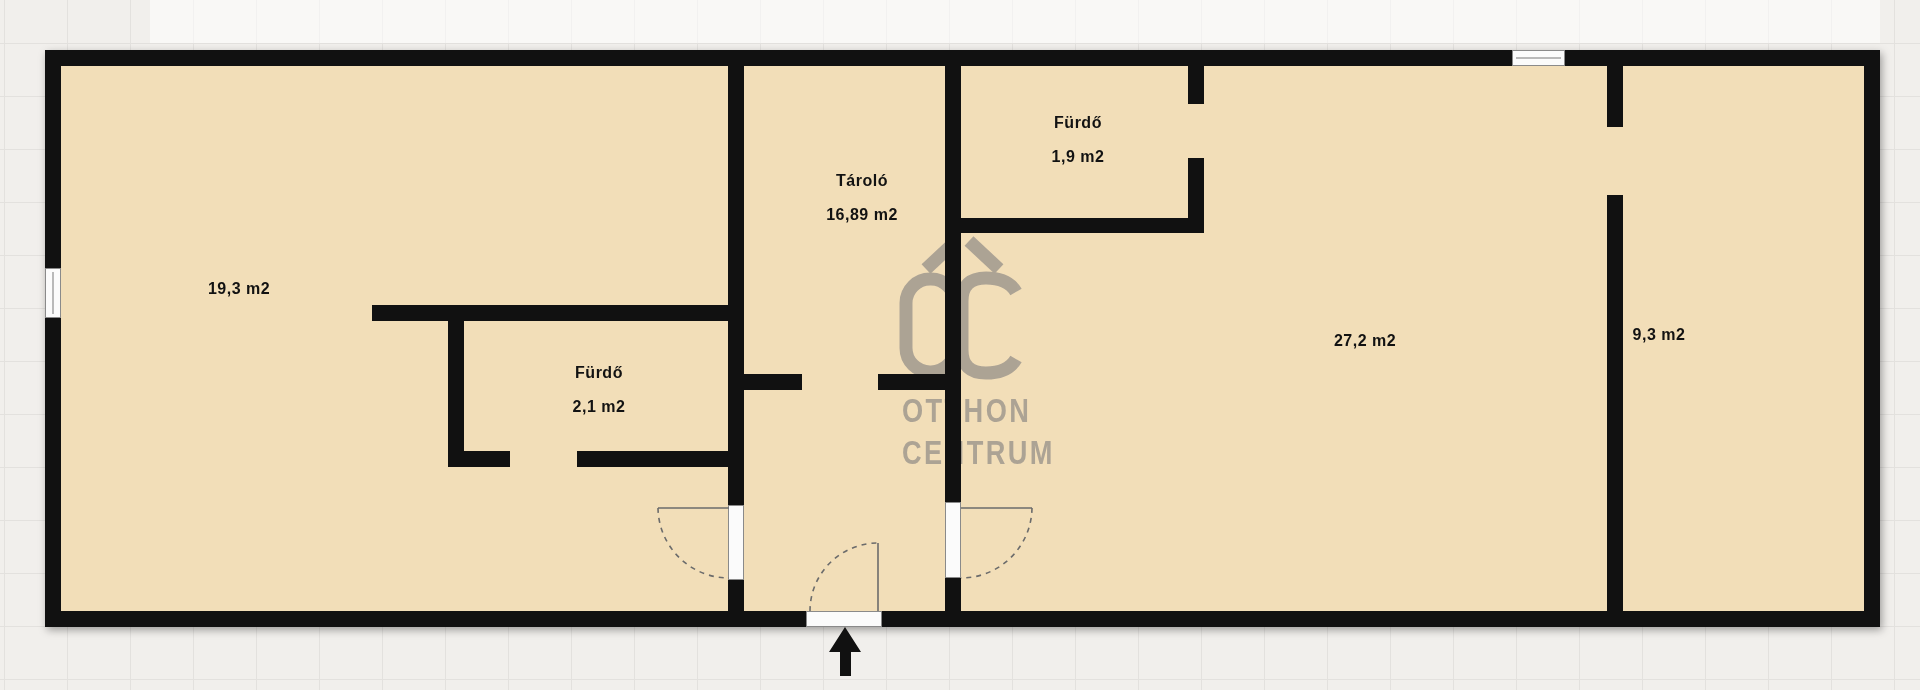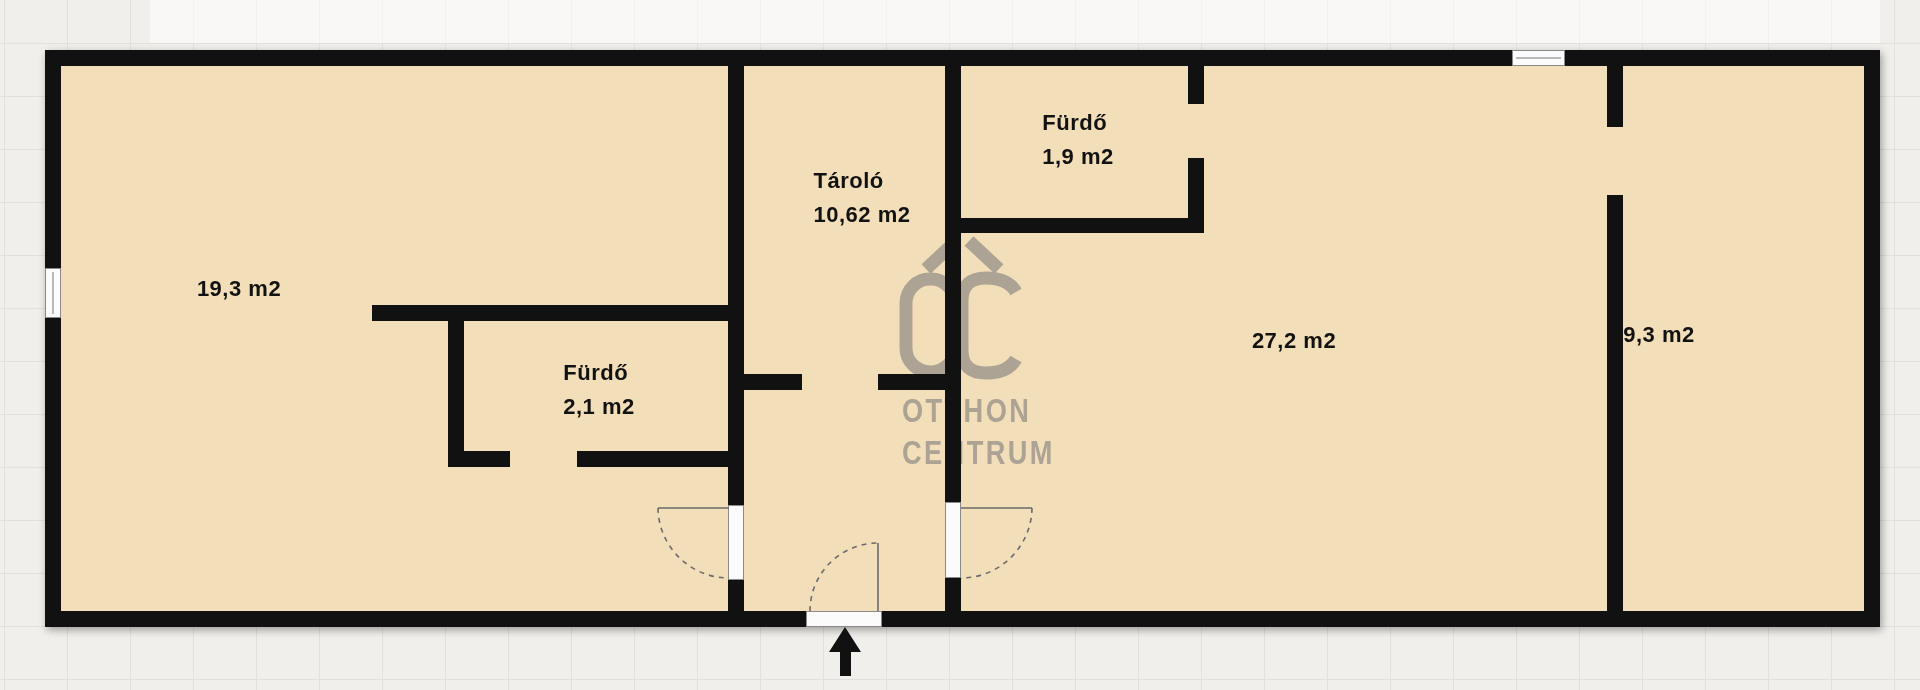--- a/index.html
+++ b/index.html
@@ -18,22 +18,22 @@
   #top-strip{left:150px;top:0;width:1730px;height:43px;background:rgba(255,255,255,.55);}
   
   #floor{left:45px;top:50px;width:1835px;height:577px;background:#f2deb8;
          box-shadow:2px 3px 8px rgba(0,0,0,.35);}
   .wall{position:absolute;background:#111;}
   
   .opening{position:absolute;background:#fbfbfb;border:1px solid #8a8a8a;box-sizing:border-box;}
   .win-line-v{position:absolute;left:50%;top:3px;bottom:3px;width:2px;margin-left:-1px;background:#b9b9b9;}
   .win-line-h{position:absolute;top:50%;left:3px;right:3px;height:2px;margin-top:-1px;background:#b9b9b9;}
   
-  .room-label{position:absolute;transform:translateX(-50%);
-    font-weight:bold;font-size:22px;letter-spacing:.5px;color:#121212;
+  .room-label{position:absolute;transform:translateX(-50%);text-align:center;
+    font-weight:bold;font-size:16px;letter-spacing:.5px;color:#121212;
     line-height:34px;white-space:nowrap;z-index:40;}
   
   .wm-text{position:absolute;color:#a9a093;font-weight:bold;font-size:34px;
     letter-spacing:3px;line-height:1;transform:scaleX(.8);transform-origin:0 50%;
     opacity:.95;z-index:5;white-space:nowrap;}
   svg{position:absolute;left:0;top:0;}
   #wm-svg{z-index:5;}
   #sym-svg{z-index:30;}
   .wall{z-index:10;}
   .opening{z-index:20;}
@@ -103,23 +103,23 @@
 
 <div class="room-label" style="left:239px;top:272px;">19,3 m2</div>
 
 <div class="room-label" style="left:599px;top:356px;">
   <div>Fürdő</div>
   <div>2,1 m2</div>
 </div>
 
 <div class="room-label" style="left:842px;top:164px;margin-left:20px;">
   <div>Tároló</div>
-  <div>10,62 m2</div>
+  <div>16,89 m2</div>
 </div>
 
 <div class="room-label" style="left:1078px;top:106px;">
   <div>Fürdő</div>
   <div>1,9 m2</div>
 </div>
 
-<div class="room-label" style="left:1294px;top:324px;">27,2 m2</div>
+<div class="room-label" style="left:1365px;top:324px;">27,2 m2</div>
 
 <div class="room-label" style="left:1659px;top:318px;">9,3 m2</div>
 
 </body></html>

